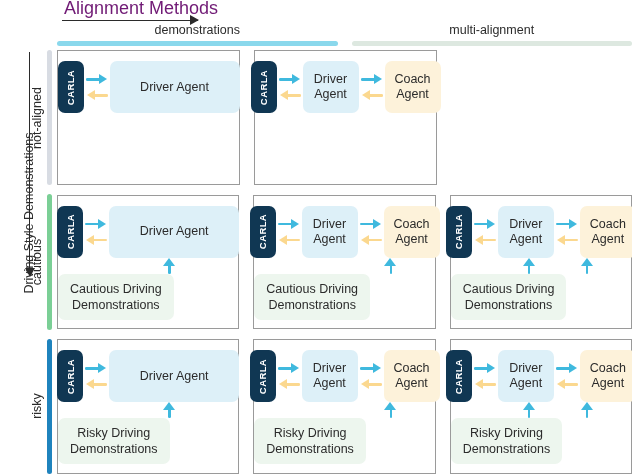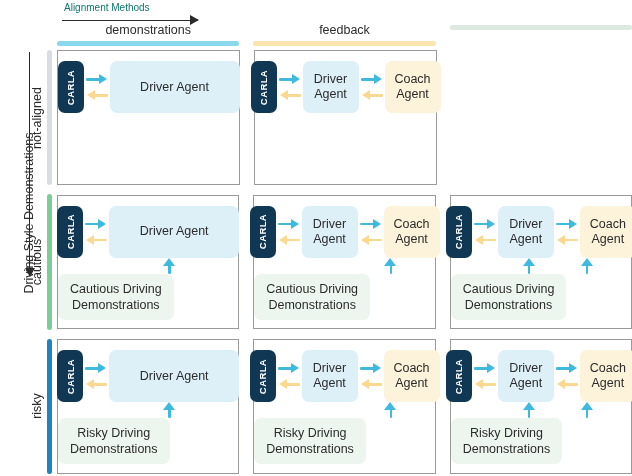--- a/index.html
+++ b/index.html
@@ -6,21 +6,21 @@
   body{
     width:632px;height:476px;background:#ffffff;
     font-family:"Liberation Sans", sans-serif;
     color:#2b2b2b;overflow:hidden;
   }
   .page{position:relative;width:632px;height:476px;}
 
   
   .align-axis{position:absolute;left:62px;top:1px;width:146px;}
   .align-axis-label{
-    font-size:10px;color:#0f766e;white-space:nowrap;line-height:14px;
+    font-size:18px;color:#701a75;white-space:nowrap;line-height:14px;
     padding-left:2px;
   }
   .align-axis-arrow{position:relative;height:10px;margin-top:1px;}
   .align-axis-arrow .shaft{
     position:absolute;left:0;top:4px;width:136px;height:1.4px;background:#2b2b2b;
   }
   .align-axis-arrow .head{
     position:absolute;left:128px;top:-1px;width:0;height:0;
     border-top:5px solid transparent;border-bottom:5px solid transparent;
     border-left:9px solid #2b2b2b;
@@ -142,24 +142,21 @@
         <div class="head"></div>
     </div>
   </div>
 
   <div class="col-headers">
       <div class="col-head">
         <div class="col-head-label">demonstrations</div>
         <div class="col-bar" style="background: rgb(138, 216, 236);"></div>
       </div>
       <div class="col-head">
-        <div class="col-head-label">feedback</div>
-        <div class="col-bar" style="background: rgb(251, 229, 175);"></div>
-      </div>
-      <div class="col-head">
+        <div class="col-head-label">multi-alignment</div>
         <div class="col-bar" style="background: rgb(221, 232, 224);"></div>
       </div>
     </div>
 
   <div class="row-axis">
     <div class="row-axis-title">Driving Style Demonstrations</div>
     <div class="row-axis-arrow">
       <div class="shaft"></div>
         <div class="head"></div>
     </div>

